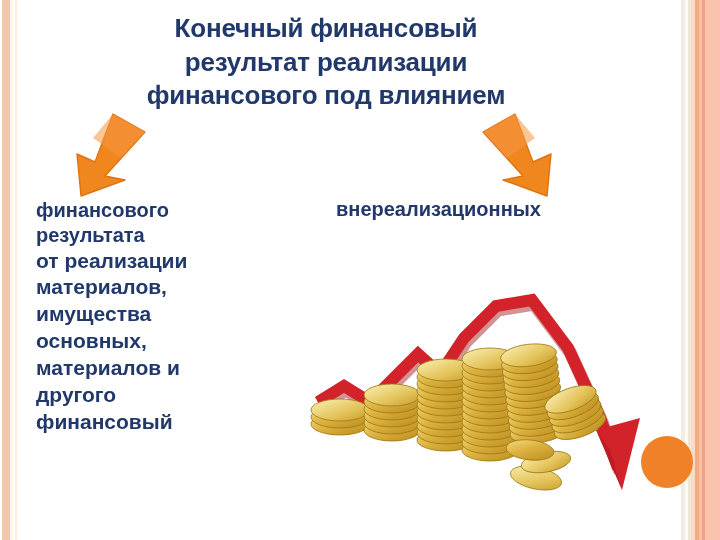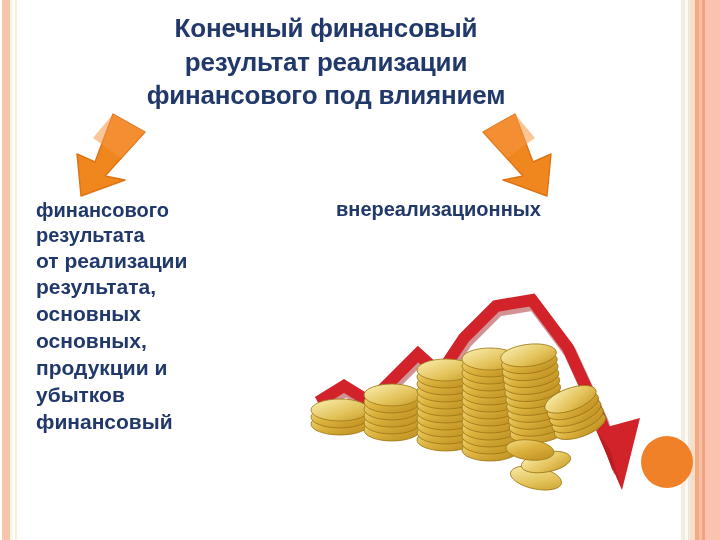--- a/index.html
+++ b/index.html
@@ -153,25 +153,25 @@
     </svg>
   </div>
 
   <div class="col-left">
     <div class="lead">
       <span>финансового</span>
       <span>результата</span>
     </div>
     <div class="rest">
       <span>от реализации</span>
-      <span>результата,</span>
-      <span>основных</span>
+      <span>материалов,</span>
+      <span>имущества</span>
       <span>основных,</span>
-      <span>продукции и</span>
-      <span>убытков</span>
+      <span>материалов и</span>
+      <span>другого</span>
       <span>финансовый</span>
     </div>
   </div>
 
   <div class="col-right">
     <span>внереализационных</span>
   </div>
 
   <div class="picture">
     <svg width="370" height="230" viewBox="0 0 370 230">

